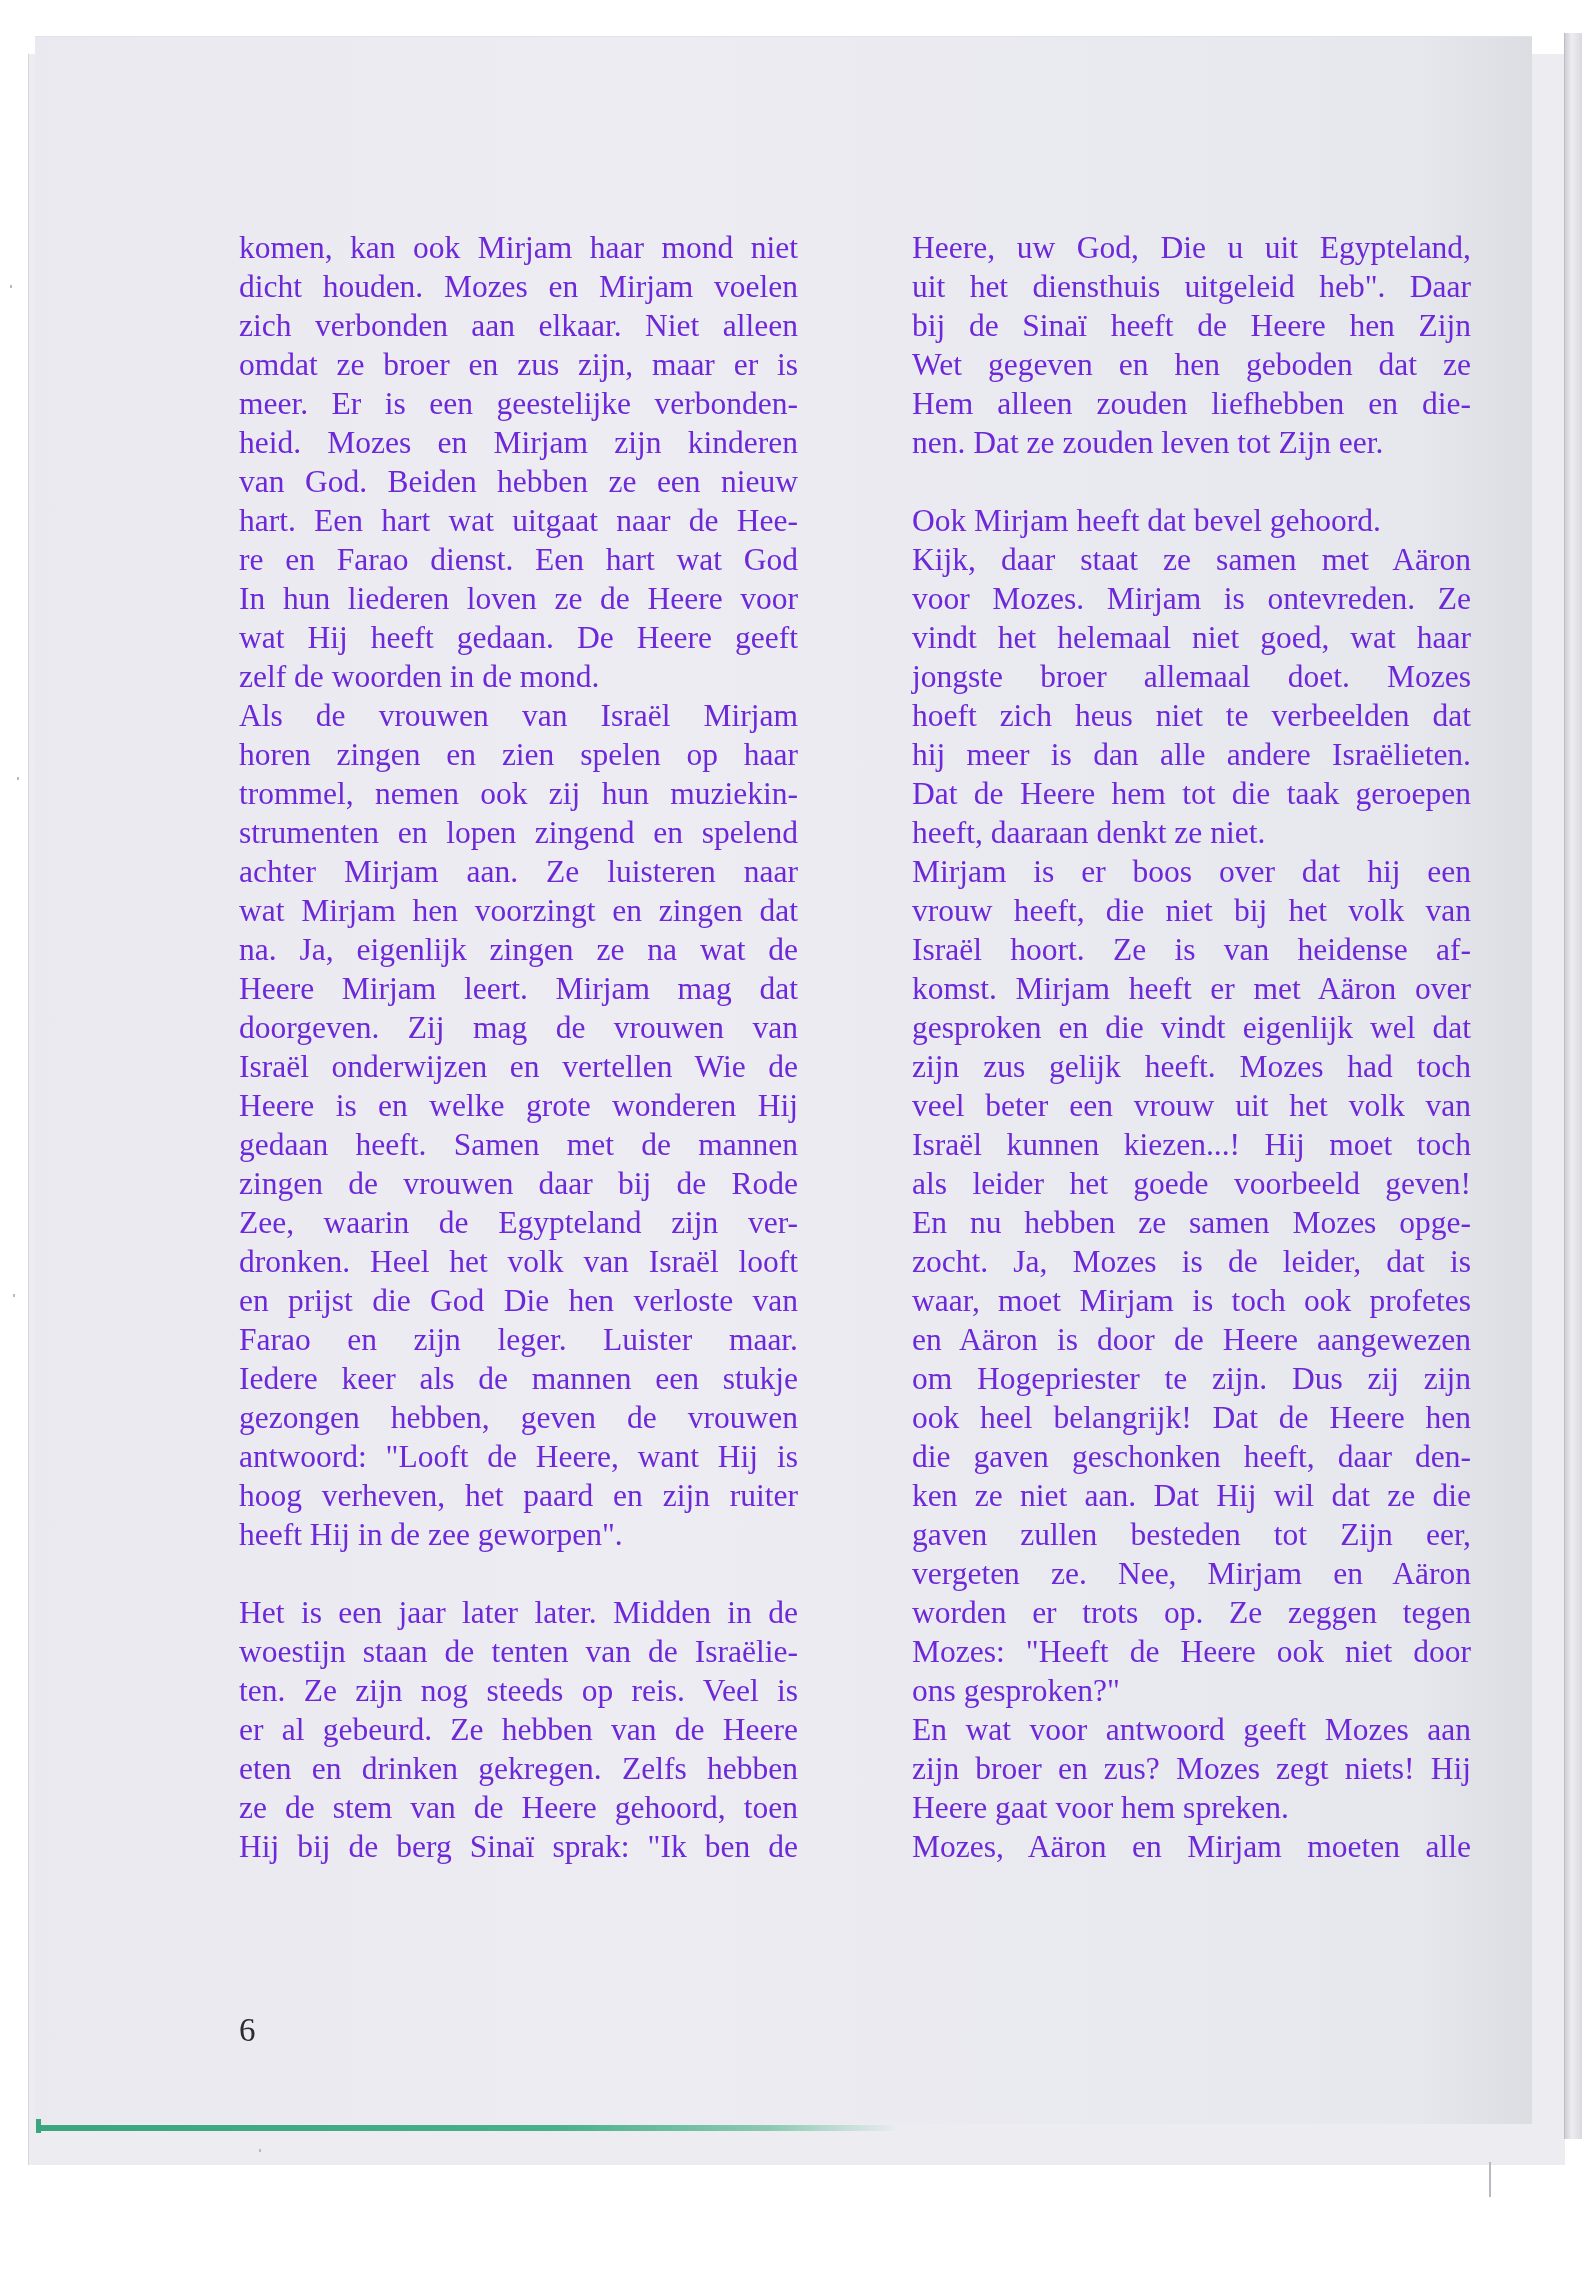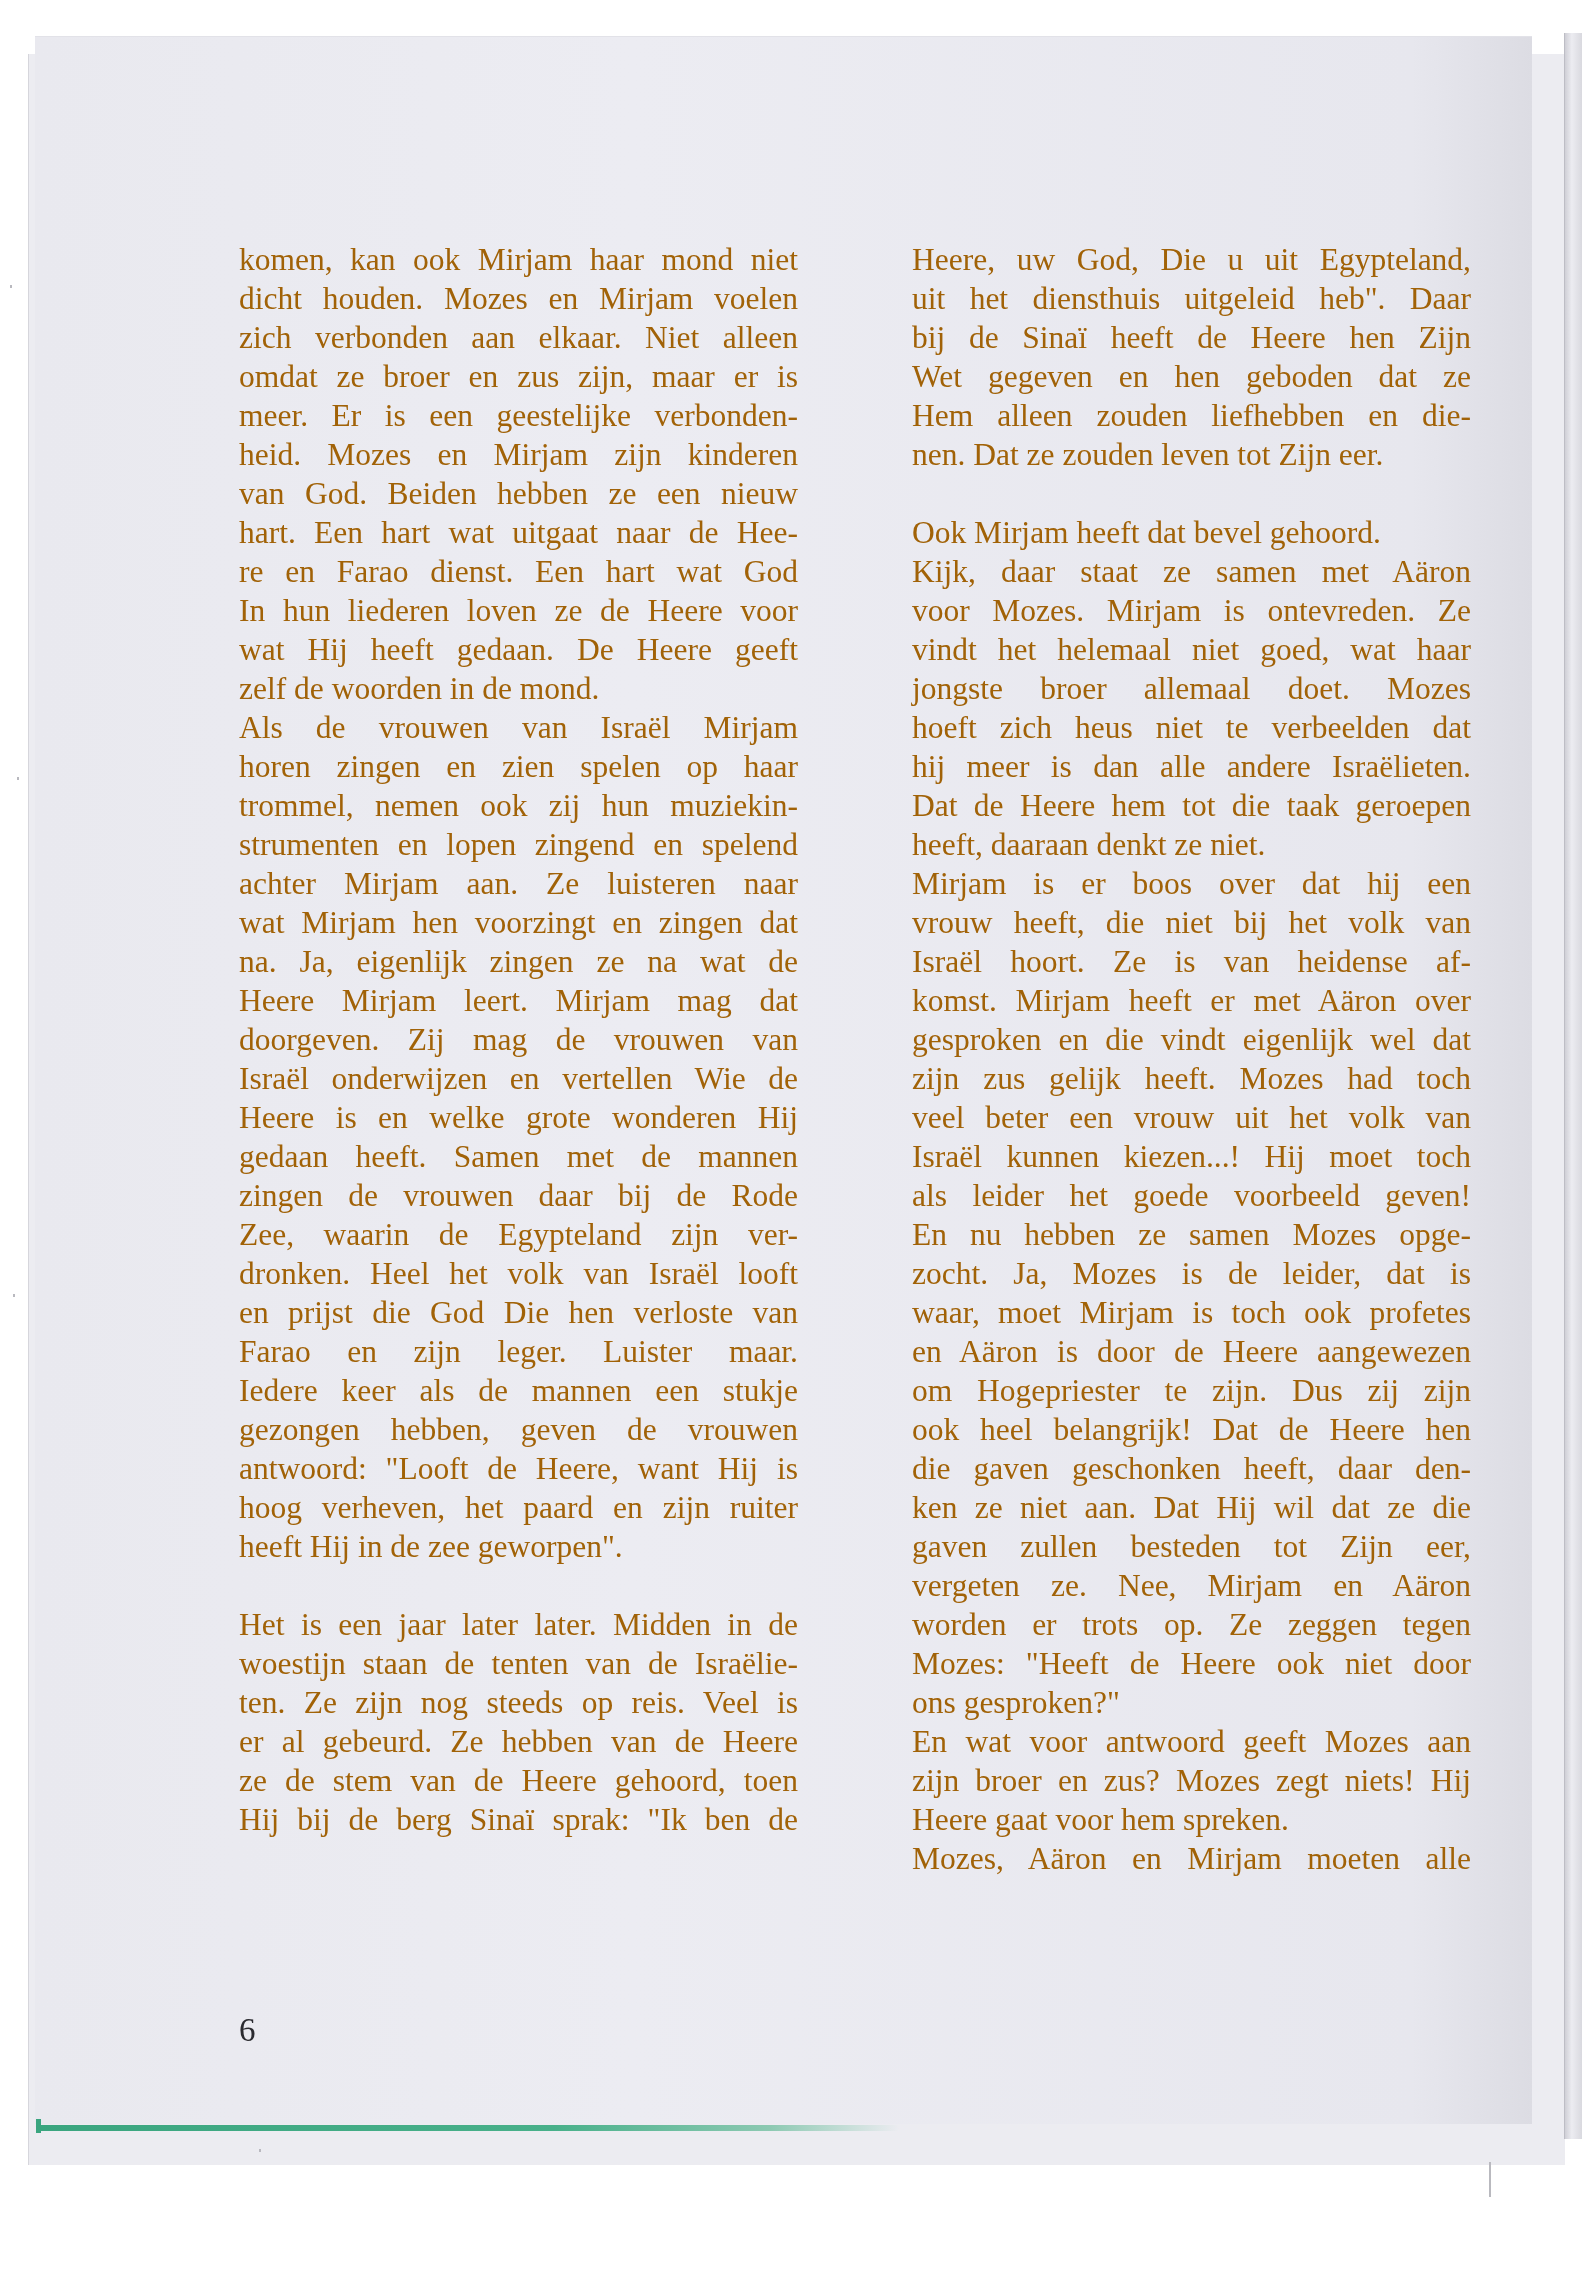--- a/index.html
+++ b/index.html
@@ -24,22 +24,22 @@
   }
   .green-edge {
     position: absolute; left: 36px; top: 2125px; width: 863px; height: 6px;
     background: linear-gradient(90deg, #3aa57f, #48b08a 60%, #8cc9b2 85%, rgba(160,200,190,0));
     border-radius: 1.7px;
   }
   .green-corner {
     position: absolute; left: 36px; top: 2119px; width: 5.2px; height: 14px; background: #3aa57f;
   }
   .column {
-    position: absolute; top: 240px; width: 559px;
-    font-size: 31.5px; line-height: 39px; color: #a16207;
+    position: absolute; top: 228px; width: 559px;
+    font-size: 31.5px; line-height: 39px; color: #6d28d9;
   }
   .col-left { left: 239px; }
   .col-right { left: 912px; font-family: Liberation Serif, serif; }
   .line {
     display: block; white-space: nowrap; text-align: justify; text-align-last: justify;
     height: 39px; overflow: visible;
   }
   .line.last { text-align-last: left; }
   .gap { display: block; height: 39px; }
   .page-number {
@@ -89,20 +89,21 @@
     <span class="line">Iedere keer als de mannen een stukje</span>
     <span class="line">gezongen hebben, geven de vrouwen</span>
     <span class="line">antwoord: "Looft de Heere, want Hij is</span>
     <span class="line">hoog verheven, het paard en zijn ruiter</span>
     <span class="line last">heeft Hij in de zee geworpen".</span>
     <span class="gap"></span>
     <span class="line">Het is een jaar later later. Midden in de</span>
     <span class="line">woestijn staan de tenten van de Israëlie-</span>
     <span class="line">ten. Ze zijn nog steeds op reis. Veel is</span>
     <span class="line">er al gebeurd. Ze hebben van de Heere</span>
+    <span class="line">eten en drinken gekregen. Zelfs hebben</span>
     <span class="line">ze de stem van de Heere gehoord, toen</span>
     <span class="line">Hij bij de berg Sinaï sprak: "Ik ben de</span>
   </div>
 <div class="column col-right" id="col-right">
     <span class="line">Heere, uw God, Die u uit Egypteland,</span>
     <span class="line">uit het diensthuis uitgeleid heb". Daar</span>
     <span class="line">bij de Sinaï heeft de Heere hen Zijn</span>
     <span class="line">Wet gegeven en hen geboden dat ze</span>
     <span class="line">Hem alleen zouden liefhebben en die-</span>
     <span class="line last">nen. Dat ze zouden leven tot Zijn eer.</span>

